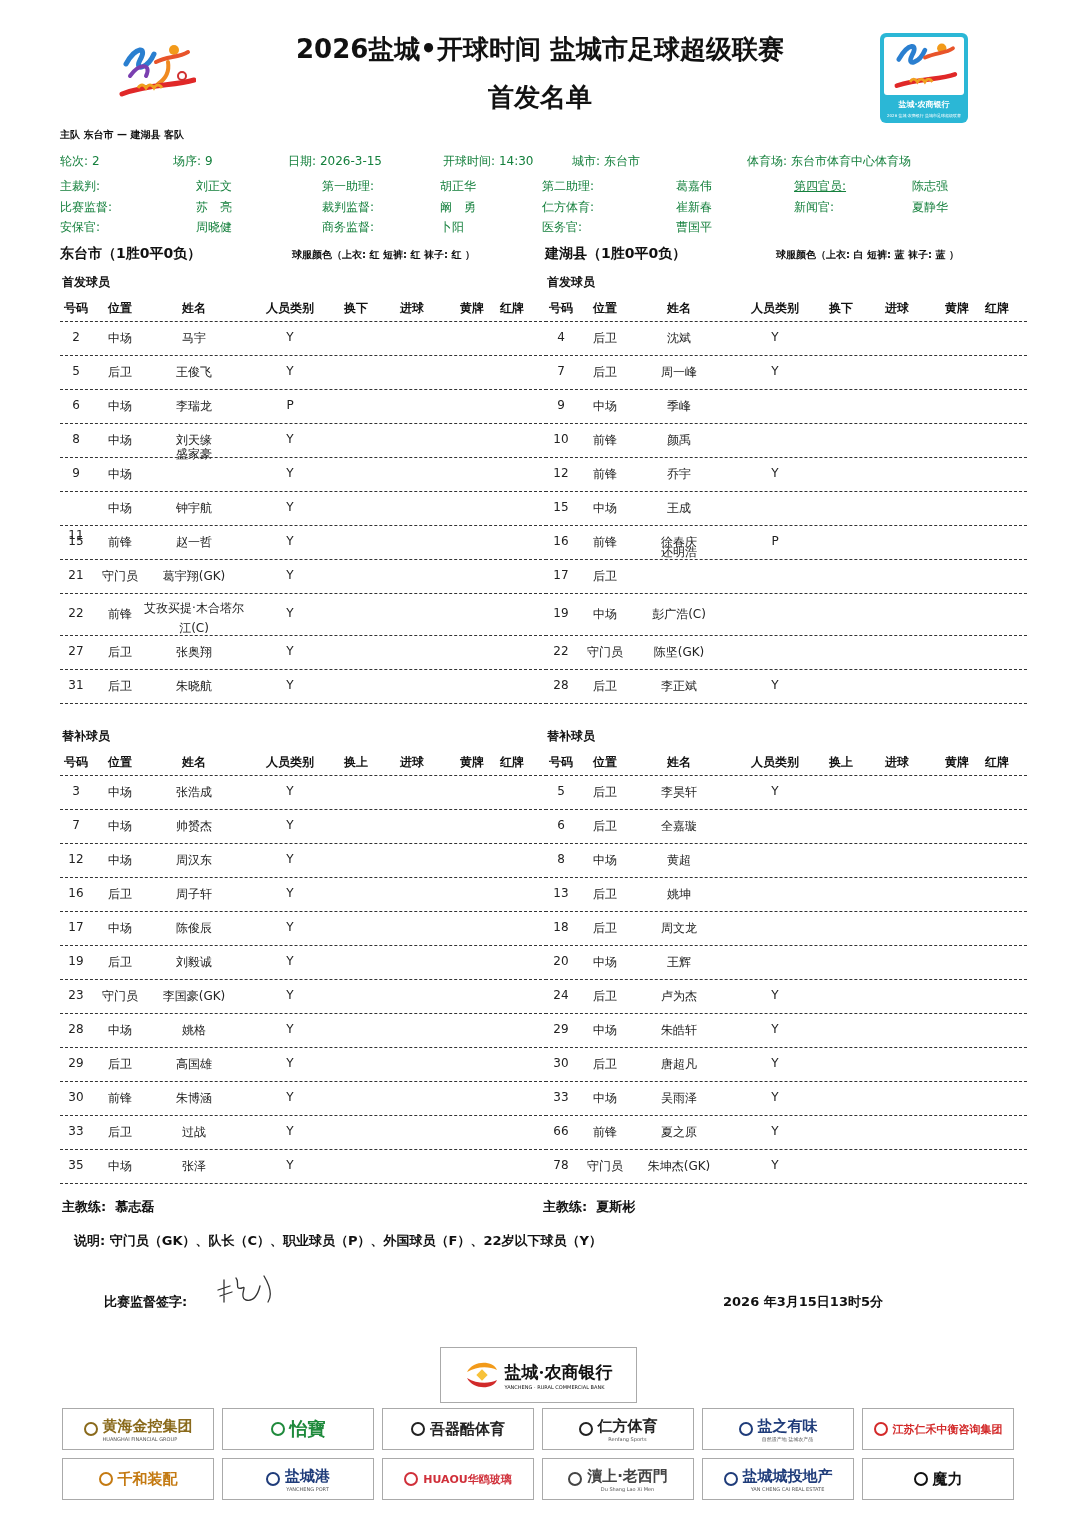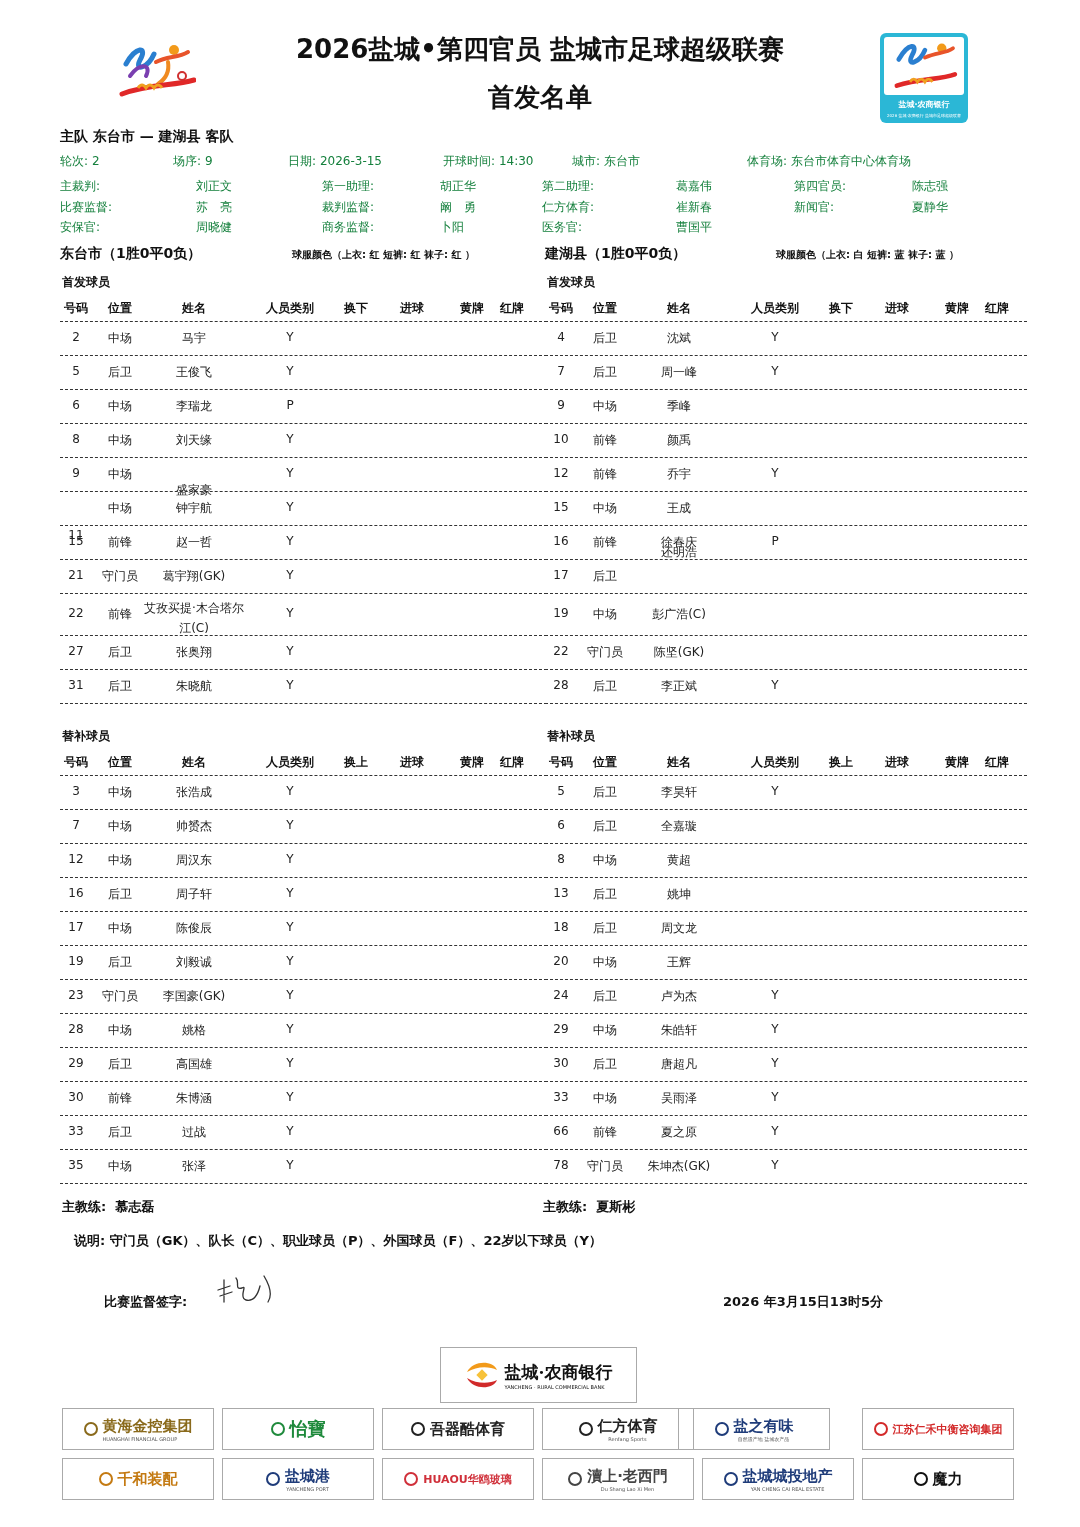--- a/index.html
+++ b/index.html
@@ -8,21 +8,21 @@
 
   
   .title1 { position: absolute; left: 0; width: 1080px; top: 32px; text-align: center; font-size: 26px; font-weight: bold; color: #111; letter-spacing: 0px; }
   .title2 { position: absolute; left: 0; width: 1080px; top: 80px; text-align: center; font-size: 26px; font-weight: bold; color: #111; }
   .logo-left { position: absolute; left: 118px; top: 40px; width: 78px; height: 62px; }
   .logo-right { position: absolute; left: 880px; top: 33px; width: 88px; height: 90px; border-radius: 6px; background: #2bb7d6; padding: 4px; }
   .logo-right .inner { width: 100%; height: 58px; background: #fff; border-radius: 3px; }
   .logo-right .band { color: #fff; font-size: 8px; font-weight: bold; text-align: center; margin-top: 4px; white-space: nowrap; }
   .logo-right .band2 { color: #fff; font-size: 4px; text-align: center; margin-top: 3px; }
 
-  .matchup { position: absolute; left: 60px; top: 128px; font-size: 14px; font-weight: bold; }
+  .matchup { position: absolute; left: 60px; top: 128px; font-size: 10px; font-weight: bold; }
   .info { position: absolute; font-size: 12px; color: #15803d; white-space: nowrap; }
 
   .team-head { position: absolute; font-size: 14px; font-weight: bold; white-space: nowrap; }
   .kit { position: absolute; font-size: 10px; font-weight: bold; white-space: nowrap; }
   .section-label { position: absolute; font-size: 12px; font-weight: bold; }
 
   .col-head { position: absolute; font-size: 12px; font-weight: bold; white-space: nowrap; }
   .dash { position: absolute; height: 0; border-top: 1px dashed #333; }
   .cell { position: absolute; font-size: 12px; color: #222; white-space: nowrap; text-align: center; }
   .cell.name2 { white-space: normal; line-height: 20px; }
@@ -47,21 +47,21 @@
     <path d="M12 36 C22 22, 34 24, 28 36" stroke="#7a3fb0" stroke-width="4" fill="none" stroke-linecap="round"></path>
     <circle cx="56" cy="10" r="5" fill="#f29a1a"></circle>
     <path d="M38 22 C50 16, 60 18, 70 12" stroke="#e8542a" stroke-width="4" fill="none" stroke-linecap="round"></path>
     <path d="M50 22 C52 34, 46 40, 40 44" stroke="#f08a20" stroke-width="4" fill="none" stroke-linecap="round"></path>
     <path d="M4 54 C30 44, 56 46, 76 40" stroke="#e02828" stroke-width="5" fill="none" stroke-linecap="round"></path>
     <path d="M20 48 q4 -6 8 0 q4 -6 8 0 q4 -6 8 0" stroke="#f0a020" stroke-width="3" fill="none"></path>
     <circle cx="64" cy="36" r="4" fill="none" stroke="#d03030" stroke-width="2"></circle>
   </svg>
 </div>
 
-<div class="title1">2026盐城•第四官员 盐城市足球超级联赛</div>
+<div class="title1">2026盐城•开球时间 盐城市足球超级联赛</div>
 <div class="title2">首发名单</div>
 
 <div class="logo-right">
   <div class="inner">
     <svg width="80" height="58" viewBox="0 0 78 62">
       <path d="M12 24 C22 6, 34 6, 26 20 C20 32, 34 28, 40 14" stroke="#2a7fd0" stroke-width="5" fill="none" stroke-linecap="round"></path>
       <circle cx="58" cy="12" r="5" fill="#f29a1a"></circle>
       <path d="M40 22 C52 16, 62 18, 70 12" stroke="#e8542a" stroke-width="4" fill="none" stroke-linecap="round"></path>
       <path d="M10 52 C34 44, 56 46, 72 40" stroke="#e02828" stroke-width="5" fill="none" stroke-linecap="round"></path>
       <path d="M24 48 q4 -6 8 0 q4 -6 8 0 q4 -6 8 0" stroke="#f0a020" stroke-width="3" fill="none"></path>
@@ -79,21 +79,21 @@
 <div class="info" style="left:443px;top:153px;"><span>开球时间:</span> <span>14:30</span></div>
 <div class="info" style="left:572px;top:153px;"><span>城市:</span> <span>东台市</span></div>
 <div class="info" style="left:747px;top:153px;"><span>体育场:</span> <span>东台市体育中心体育场</span></div>
 
 <div class="info" style="left:60px;top:178px;">主裁判:</div>
 <div class="info" style="left:196px;top:178px;">刘正文</div>
 <div class="info" style="left:322px;top:178px;">第一助理:</div>
 <div class="info" style="left:440px;top:178px;">胡正华</div>
 <div class="info" style="left:542px;top:178px;">第二助理:</div>
 <div class="info" style="left:676px;top:178px;">葛嘉伟</div>
-<div class="info" style="left:794px;top:178px;">第四官员:</div>
+<div class="info" style="left:794px;top:178px;text-decoration:underline;">第四官员:</div>
 <div class="info" style="left:912px;top:178px;">陈志强</div>
 
 <div class="info" style="left:60px;top:199px;">比赛监督:</div>
 <div class="info" style="left:196px;top:199px;">苏　亮</div>
 <div class="info" style="left:322px;top:199px;">裁判监督:</div>
 <div class="info" style="left:440px;top:199px;">阚　勇</div>
 <div class="info" style="left:542px;top:199px;">仁方体育:</div>
 <div class="info" style="left:676px;top:199px;">崔新春</div>
 <div class="info" style="left:794px;top:199px;">新闻官:</div>
 <div class="info" style="left:912px;top:199px;">夏静华</div>
@@ -136,21 +136,21 @@
     <div class="cell" style="left:144px;top:398px;width:100px;">李瑞龙</div>
     <div class="cell" style="left:270px;top:398px;width:40px;">P</div>
     <div class="dash" style="left:60px;top:423px;width:487px;"></div>
     <div class="cell" style="left:56px;top:432px;width:40px;">8</div>
     <div class="cell" style="left:95px;top:432px;width:50px;">中场</div>
     <div class="cell" style="left:144px;top:432px;width:100px;">刘天缘</div>
     <div class="cell" style="left:270px;top:432px;width:40px;">Y</div>
     <div class="dash" style="left:60px;top:457px;width:487px;"></div>
     <div class="cell" style="left:56px;top:466px;width:40px;">9</div>
     <div class="cell" style="left:95px;top:466px;width:50px;">中场</div>
-    <div class="cell" style="left:144px;top:482px;width:100px;">盛家豪</div>
+    <div class="cell" style="left:144px;top:446px;width:100px;">盛家豪</div>
     <div class="cell" style="left:270px;top:466px;width:40px;">Y</div>
     <div class="dash" style="left:60px;top:491px;width:487px;"></div>
     <div class="cell" style="left:56px;top:500px;width:40px;margin-top:28px;">11</div>
     <div class="cell" style="left:95px;top:500px;width:50px;">中场</div>
     <div class="cell" style="left:144px;top:500px;width:100px;">钟宇航</div>
     <div class="cell" style="left:270px;top:500px;width:40px;">Y</div>
     <div class="dash" style="left:60px;top:525px;width:487px;"></div>
     <div class="cell" style="left:56px;top:534px;width:40px;">15</div>
     <div class="cell" style="left:95px;top:534px;width:50px;">前锋</div>
     <div class="cell" style="left:144px;top:534px;width:100px;">赵一哲</div>
@@ -417,21 +417,21 @@
       <div style="color: rgb(31, 138, 60); text-align: center;"><span style="font-size: 18px;">怡寶</span></div>
     </div>
     <div class="sponsor" style="left: 382px; top: 1408px;">
       <span style="display: inline-block; width: 14px; height: 14px; border-radius: 50%; border: 2px solid rgb(34, 34, 34);"></span>
       <div style="color: rgb(34, 34, 34); text-align: center;"><span style="font-size: 15px;">吾器酷体育</span></div>
     </div>
     <div class="sponsor" style="left: 542px; top: 1408px;">
       <span style="display: inline-block; width: 14px; height: 14px; border-radius: 50%; border: 2px solid rgb(34, 34, 34);"></span>
       <div style="color: rgb(34, 34, 34); text-align: center;"><span style="font-size: 15px;">仁方体育</span><span class="sp-sub">Renfang Sports</span></div>
     </div>
-    <div class="sponsor" style="left: 678px; top: 1408px;">
+    <div class="sponsor" style="left: 702px; top: 1408px;">
       <span style="display: inline-block; width: 14px; height: 14px; border-radius: 50%; border: 2px solid rgb(31, 60, 122);"></span>
       <div style="color: rgb(31, 60, 122); text-align: center;"><span style="font-size: 15px;">盐之有味</span><span class="sp-sub">自然遗产地 盐城农产品</span></div>
     </div>
     <div class="sponsor" style="left: 862px; top: 1408px;">
       <span style="display: inline-block; width: 14px; height: 14px; border-radius: 50%; border: 2px solid rgb(211, 42, 42);"></span>
       <div style="color: rgb(211, 42, 42); text-align: center;"><span style="font-size: 11px;">江苏仁禾中衡咨询集团</span></div>
     </div>
     <div class="sponsor" style="left: 62px; top: 1458px;">
       <span style="display: inline-block; width: 14px; height: 14px; border-radius: 50%; border: 2px solid rgb(196, 122, 18);"></span>
       <div style="color: rgb(196, 122, 18); text-align: right;"><span style="font-size: 15px;">千和装配</span></div>

